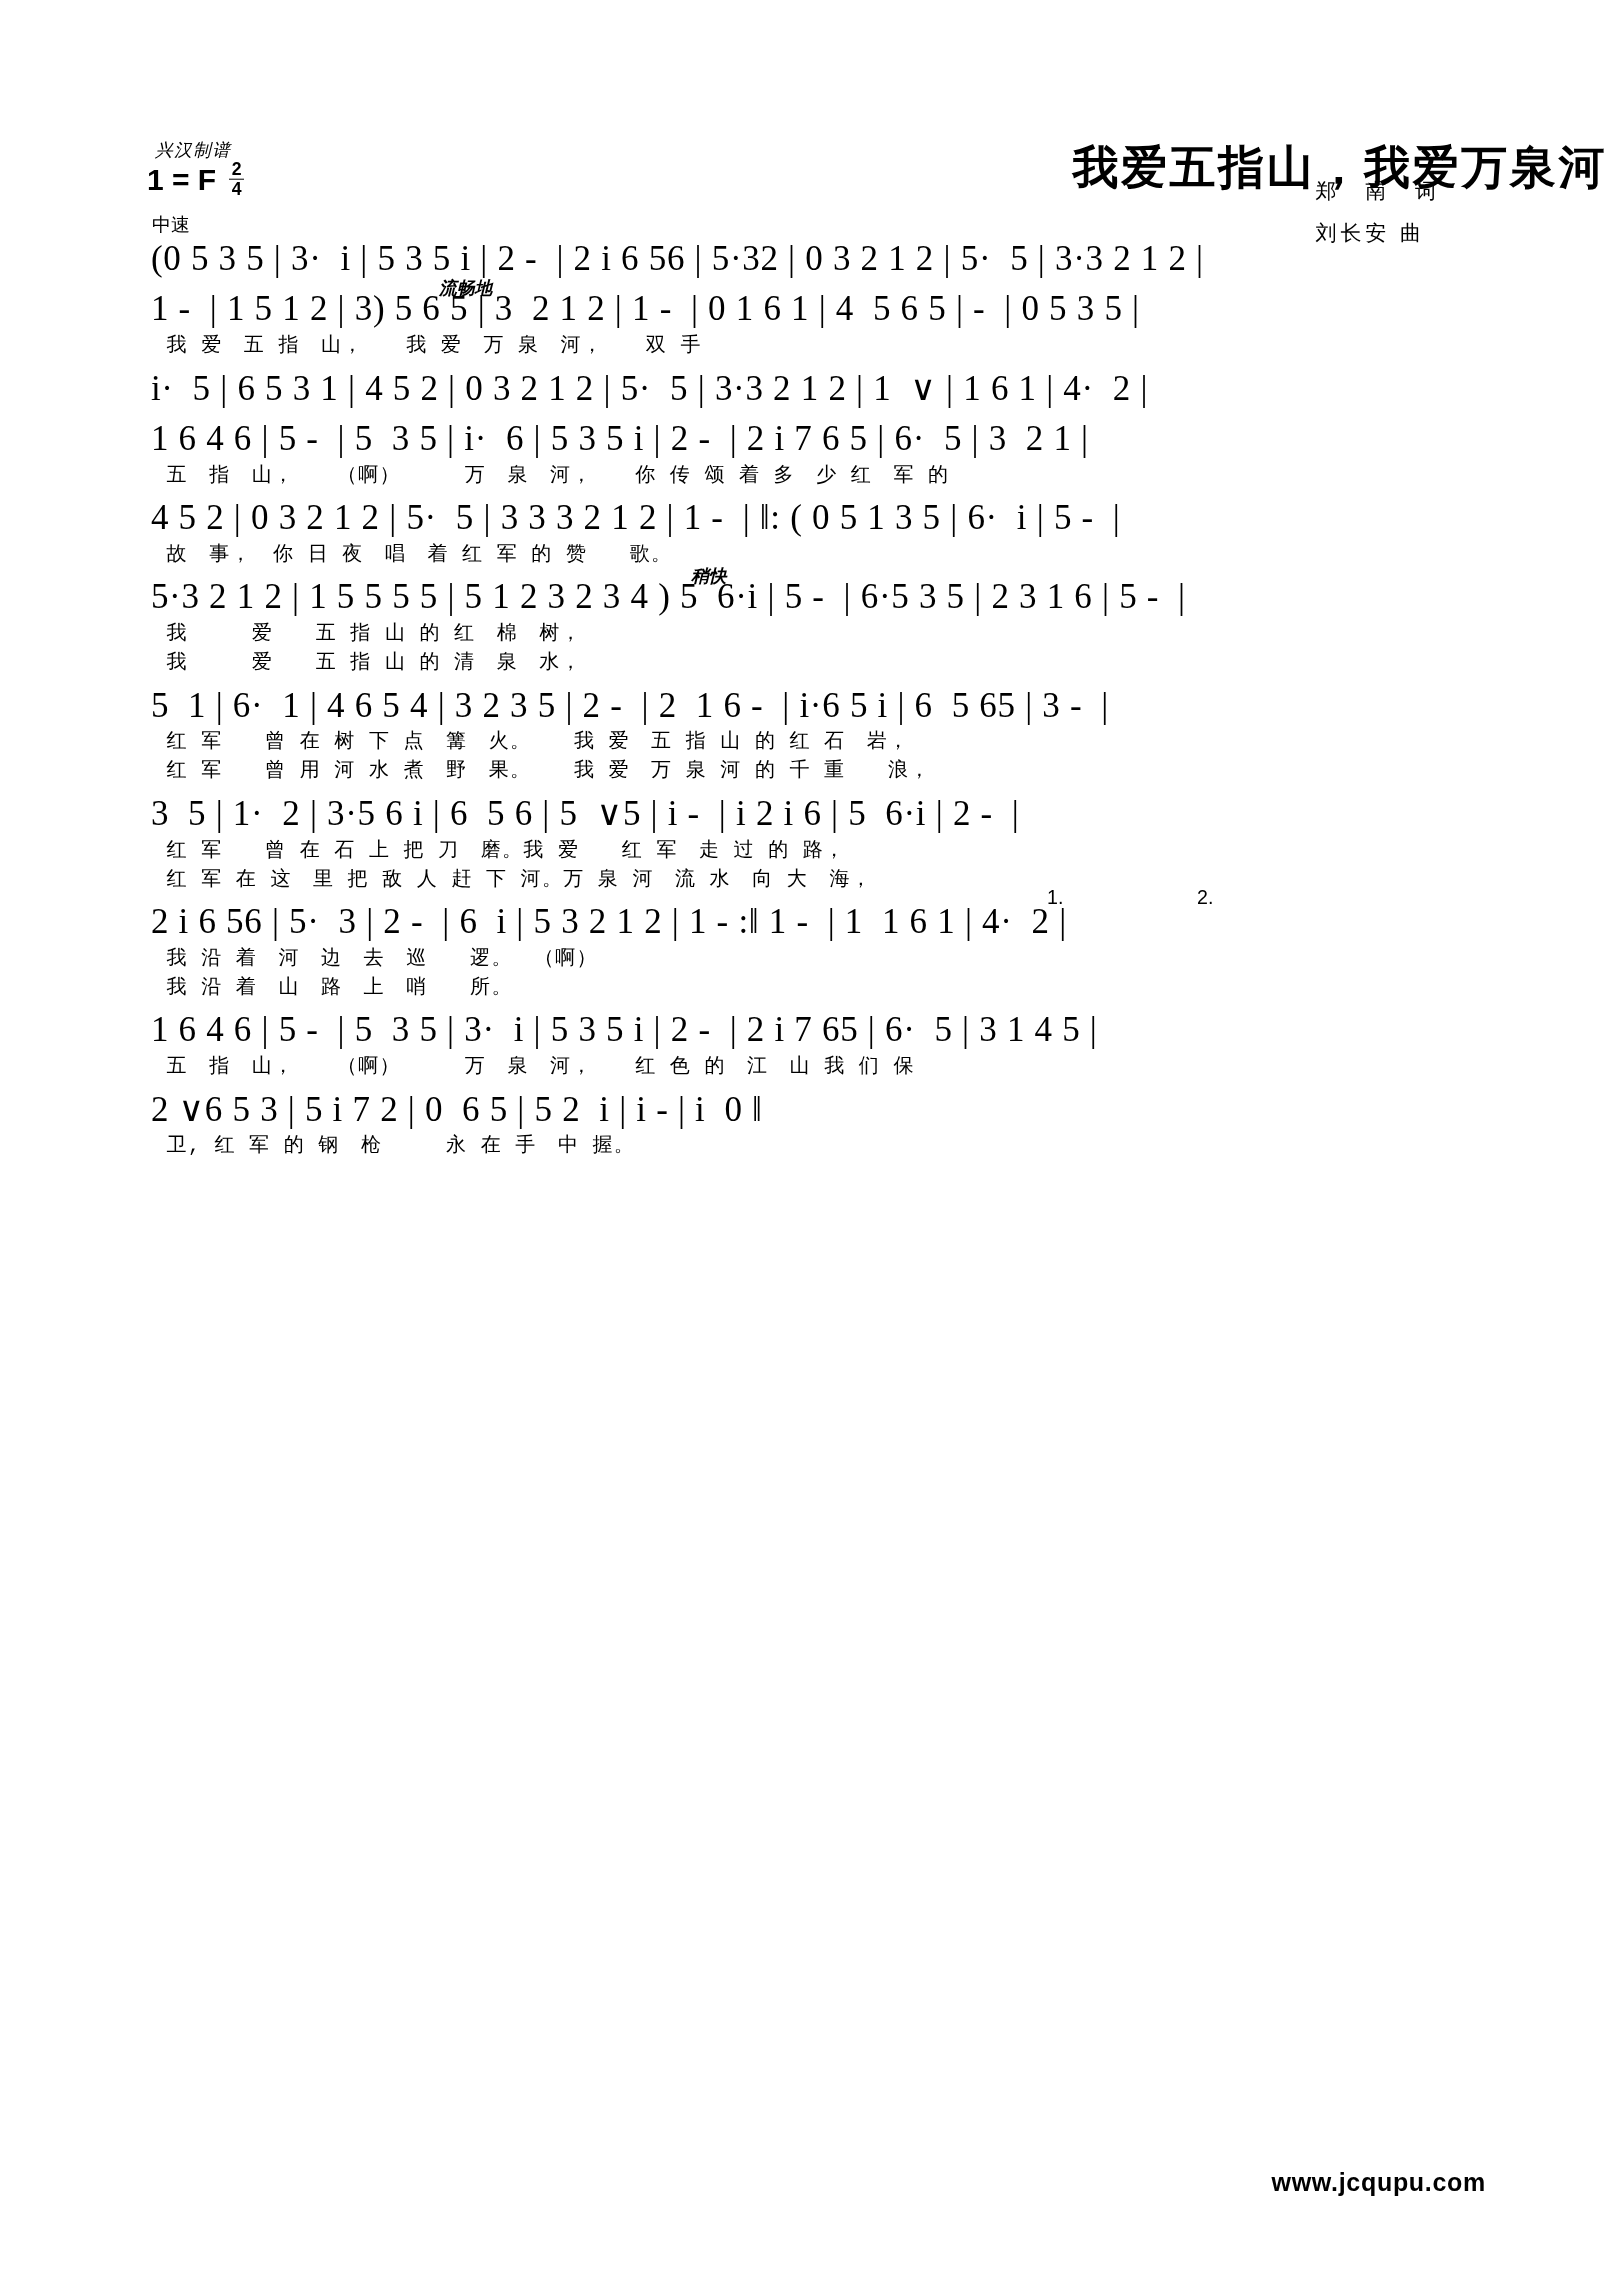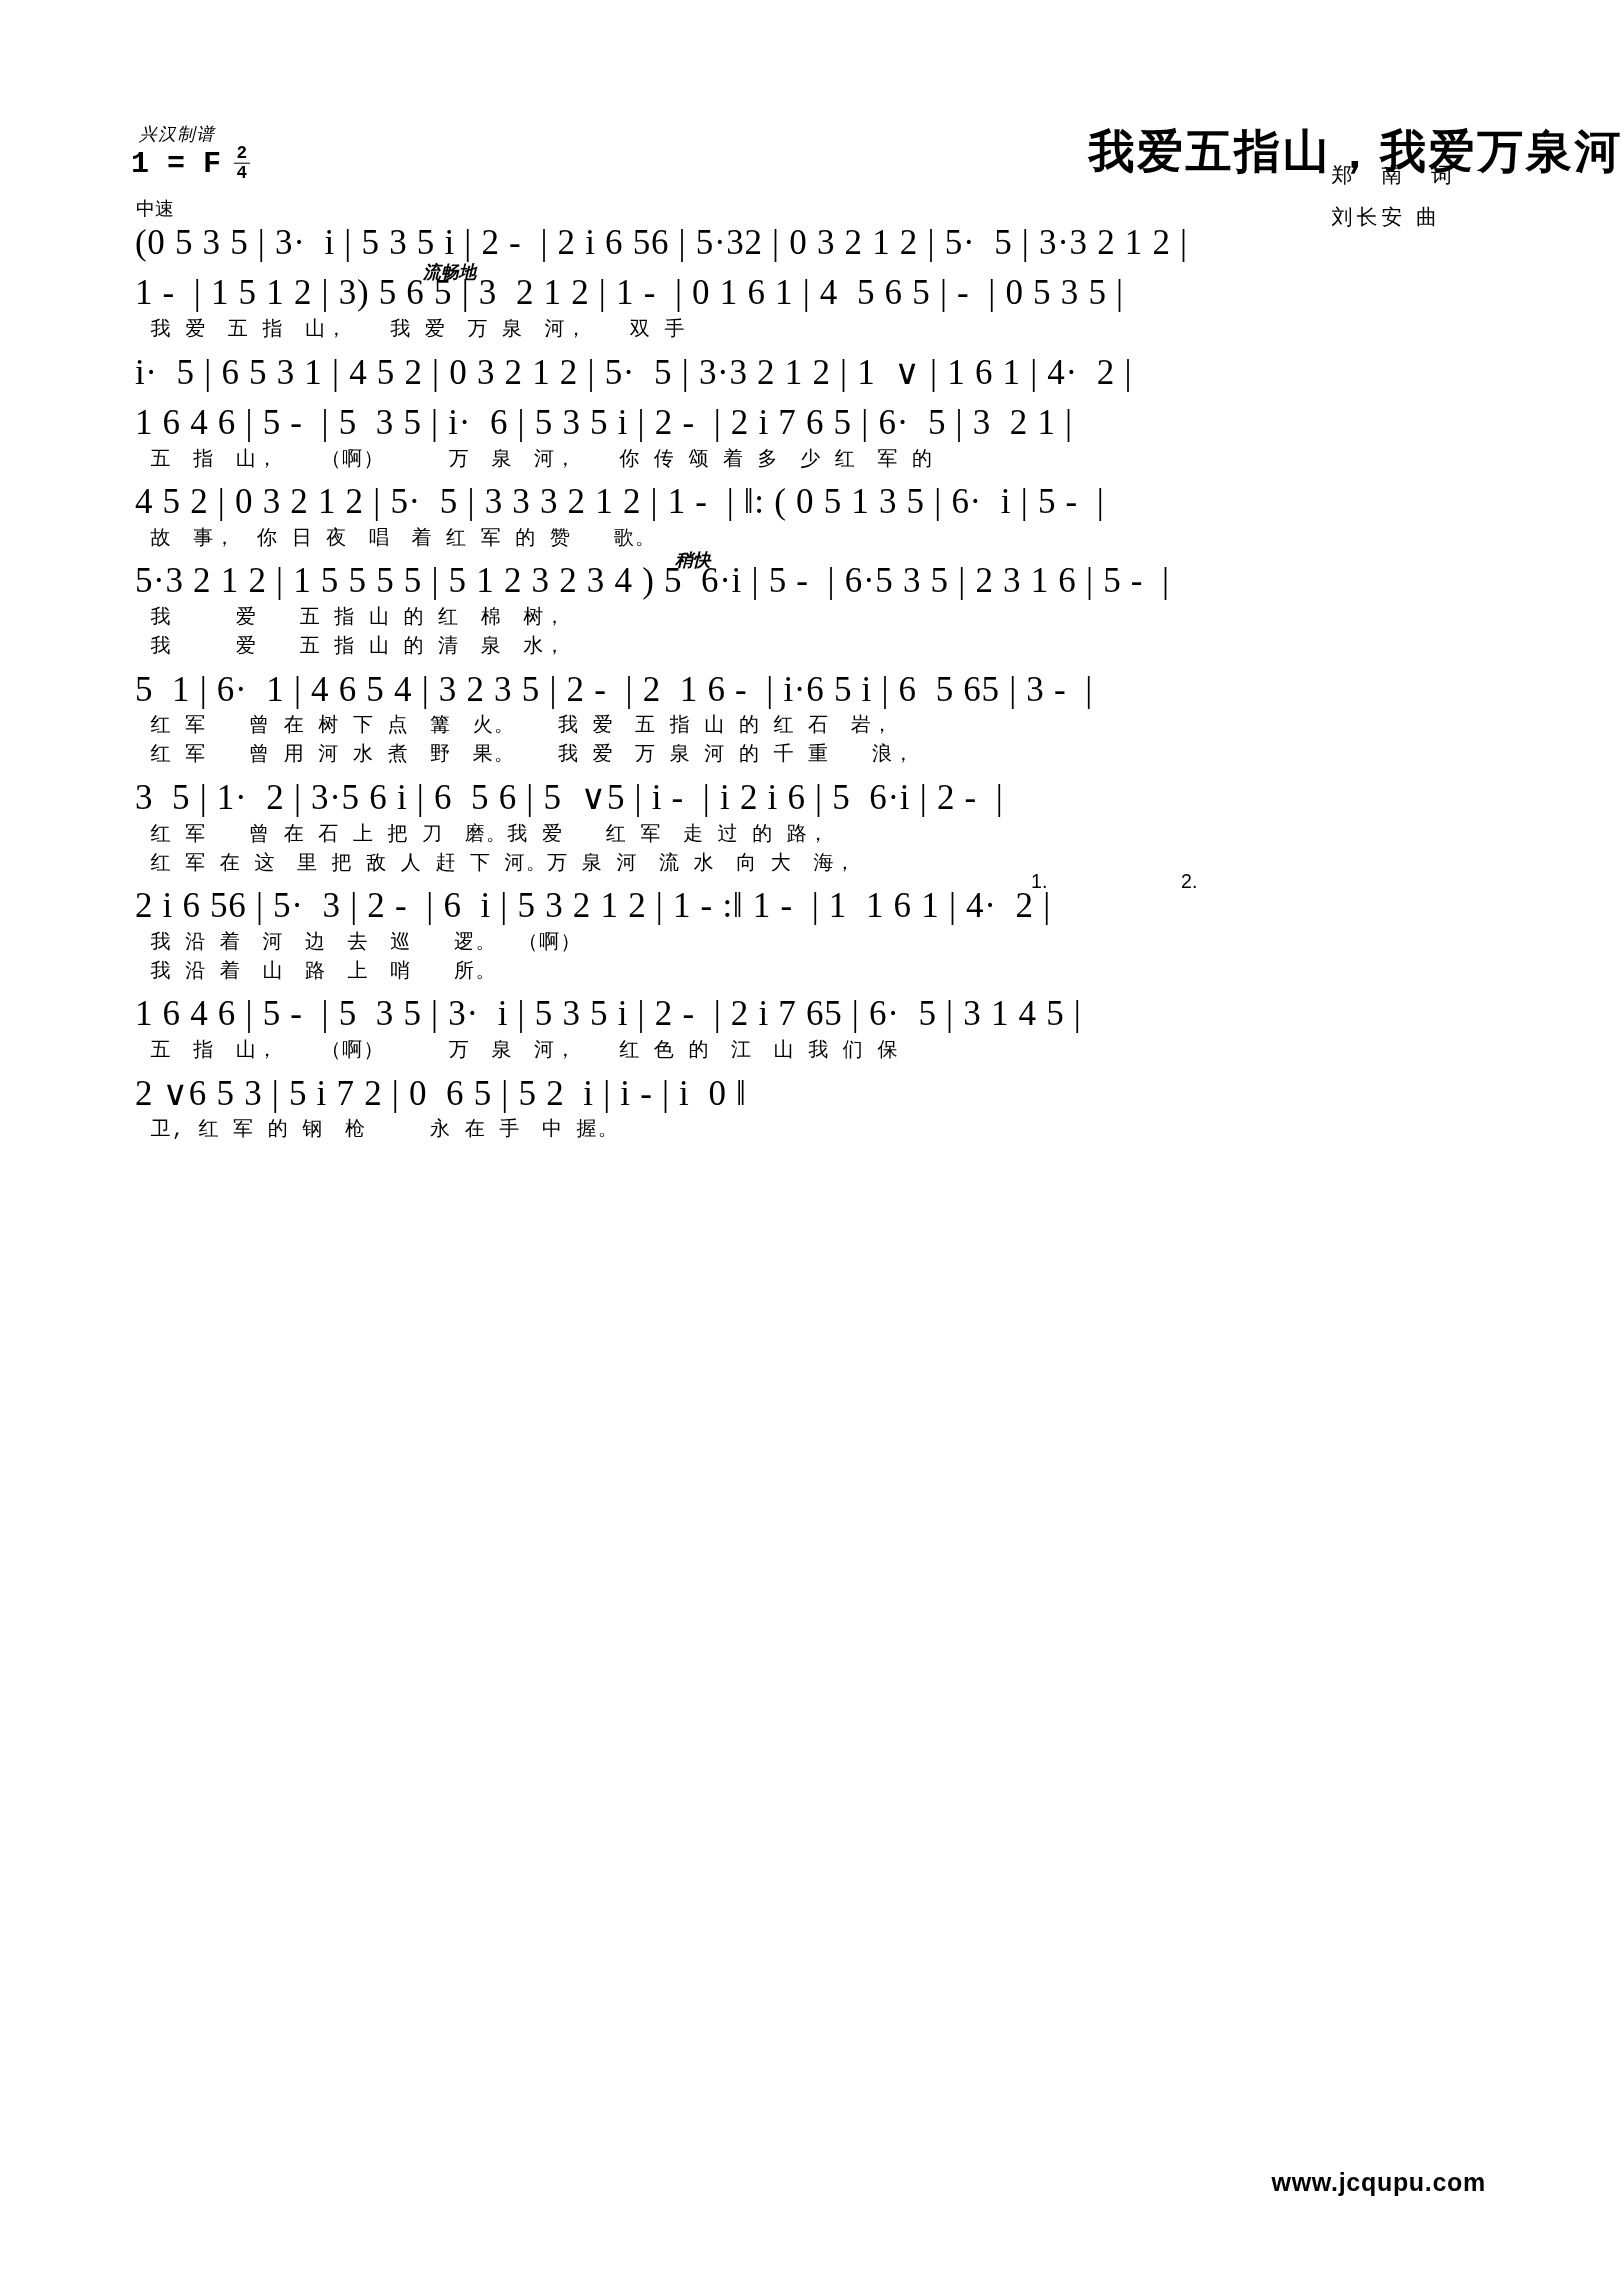--- a/index.html
+++ b/index.html
@@ -13,21 +13,21 @@
     font-family: "Liberation Serif", serif;
     color: #000000;
     position: relative;
     overflow: hidden;
   }
   .page {
     position: relative;
     width: 1623px;
     height: 2295px;
     box-sizing: border-box;
-    padding: 0;
+    padding: 16px;
   }
 
   
   .header {
     position: relative;
     height: 216px;
   }
   .engraver {
     position: absolute;
     left: 139px;
@@ -36,21 +36,21 @@
     font-style: italic;
     font-size: 17.7px;
     letter-spacing: 1.3px;
   }
   .keysig {
     position: absolute;
     left: 131px;
     top: 145px;
     font-size: 30px;
     font-weight: bold;
-    font-family: Liberation Mono, monospace;
+    font-family: Liberation Sans, sans-serif;
     display: flex;
     align-items: center;
     gap: 6.5px;
   }
   .keysig .meter {
     display: inline-block;
     text-align: center;
     font-size: 17.7px;
     line-height: 1.05;
     font-weight: bold;

